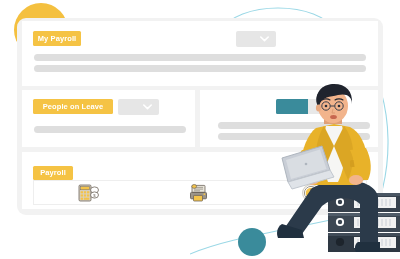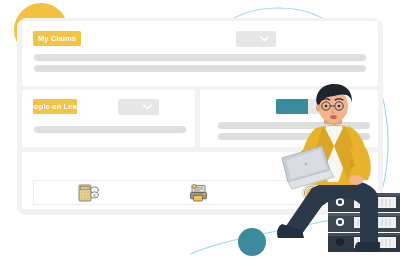--- a/index.html
+++ b/index.html
@@ -123,21 +123,21 @@
     letter-spacing: .1px;
     display: flex;
     align-items: center;
     justify-content: center;
     border-radius: 1.5px;
     line-height: 1;
     white-space: nowrap;
     box-sizing: border-box;
   }
   .badge-claims  { left: 33px;  top: 31px;  width: 48px; height: 15px; }
-  .badge-people  { left: 33px;  top: 99px;  width: 44px; height: 15px; }
+  .badge-people  { left: 33px;  top: 99px;  width: 80px; height: 15px; }
   .badge-myleave { left: 218px; top: 99px;  width: 45px; height: 15px; }
   .badge-payroll { left: 33px;  top: 166px; width: 40px; height: 14px; }
 
   
   .dropdown {
     position: absolute;
     background: #e6e6e6;
     border-radius: 2px;
     display: flex;
     align-items: center;
@@ -231,21 +231,21 @@
   <div class="deco-arc-bottom">
     <svg width="180" height="46" viewBox="0 0 180 46">
       <path d="M0 44 C 44 26, 92 22, 176 2" fill="none" stroke="#9bd8e6" stroke-width="1.1"></path>
     </svg>
   </div>
 
   <div class="win-shadow"></div>
   <div class="win-frame"></div>
 
   <div class="panel panel-claims"></div>
-  <div class="badge badge-claims">My Claims</div>
+  <div class="badge badge-claims">My Payroll</div>
   <div class="dropdown dropdown-claims">
     <svg class="chev" width="9" height="6" viewBox="0 0 9 6">
       <path d="M0.8 1 L4.5 4.6 L8.2 1" fill="none" stroke="#ffffff" stroke-width="1.6" stroke-linecap="round" stroke-linejoin="round"></path>
     </svg>
   </div>
   <div class="sk sk-claims-1"></div>
   <div class="sk sk-claims-2"></div>
 
   <div class="panel panel-people"></div>
   <div class="badge badge-people">People on Leave</div>
@@ -257,20 +257,21 @@
   <div class="sk sk-people-1"></div>
 
   <div class="panel panel-myleave"></div>
   <div class="toggle">
     <div class="toggle-fill" style="width: 56%;"></div>
   </div>
   <div class="sk sk-leave-1"></div>
   <div class="sk sk-leave-2"></div>
 
   <div class="panel panel-payroll"></div>
+  <div class="badge badge-payroll">Payroll</div>
 
   <div class="icon-strip">
 
     <div class="icon-cell">
       <svg width="22" height="20" viewBox="0 0 22 20">
         <rect x="1" y="2" width="12" height="16" rx="1.2" fill="#d9d2c4" stroke="#6e665c" stroke-width="0.8"></rect>
         <rect x="2.6" y="3.6" width="8.8" height="3.2" fill="#f3c34a" stroke="#6e665c" stroke-width="0.5"></rect>
         <rect x="2.6" y="8.2" width="2.4" height="2.2" fill="#f3c34a"></rect>
         <rect x="5.8" y="8.2" width="2.4" height="2.2" fill="#f3c34a"></rect>
         <rect x="9.0" y="8.2" width="2.4" height="2.2" fill="#f3c34a"></rect>

